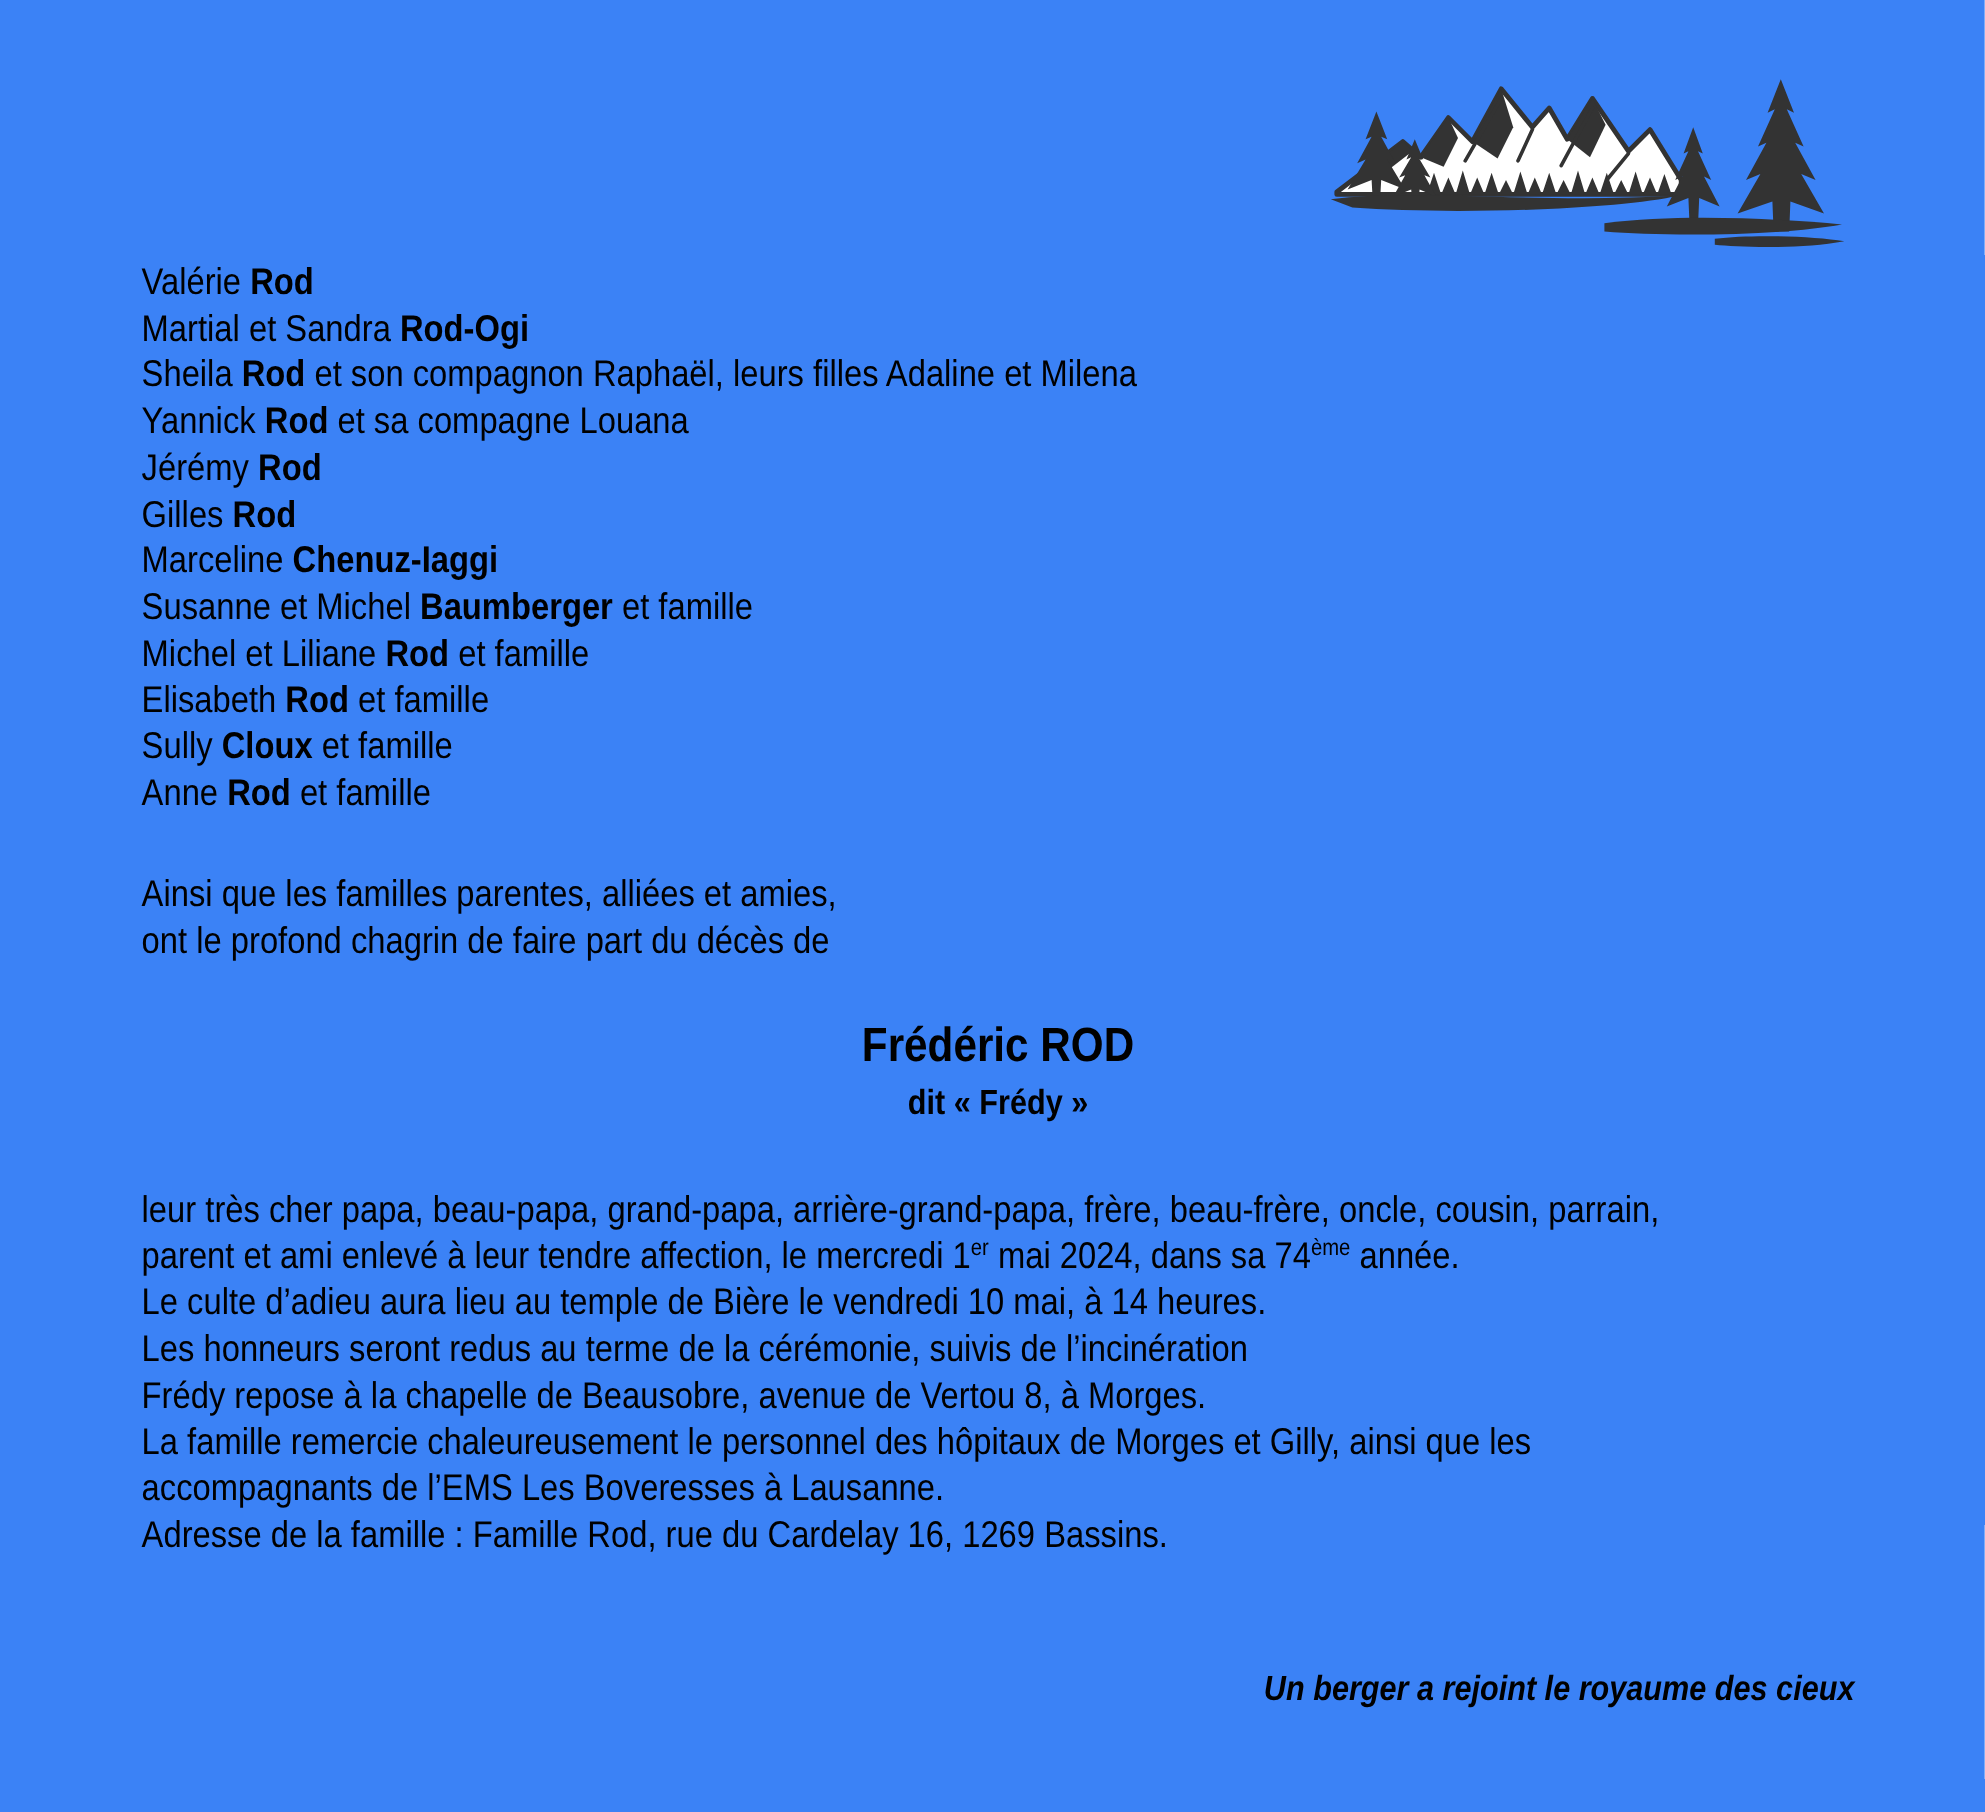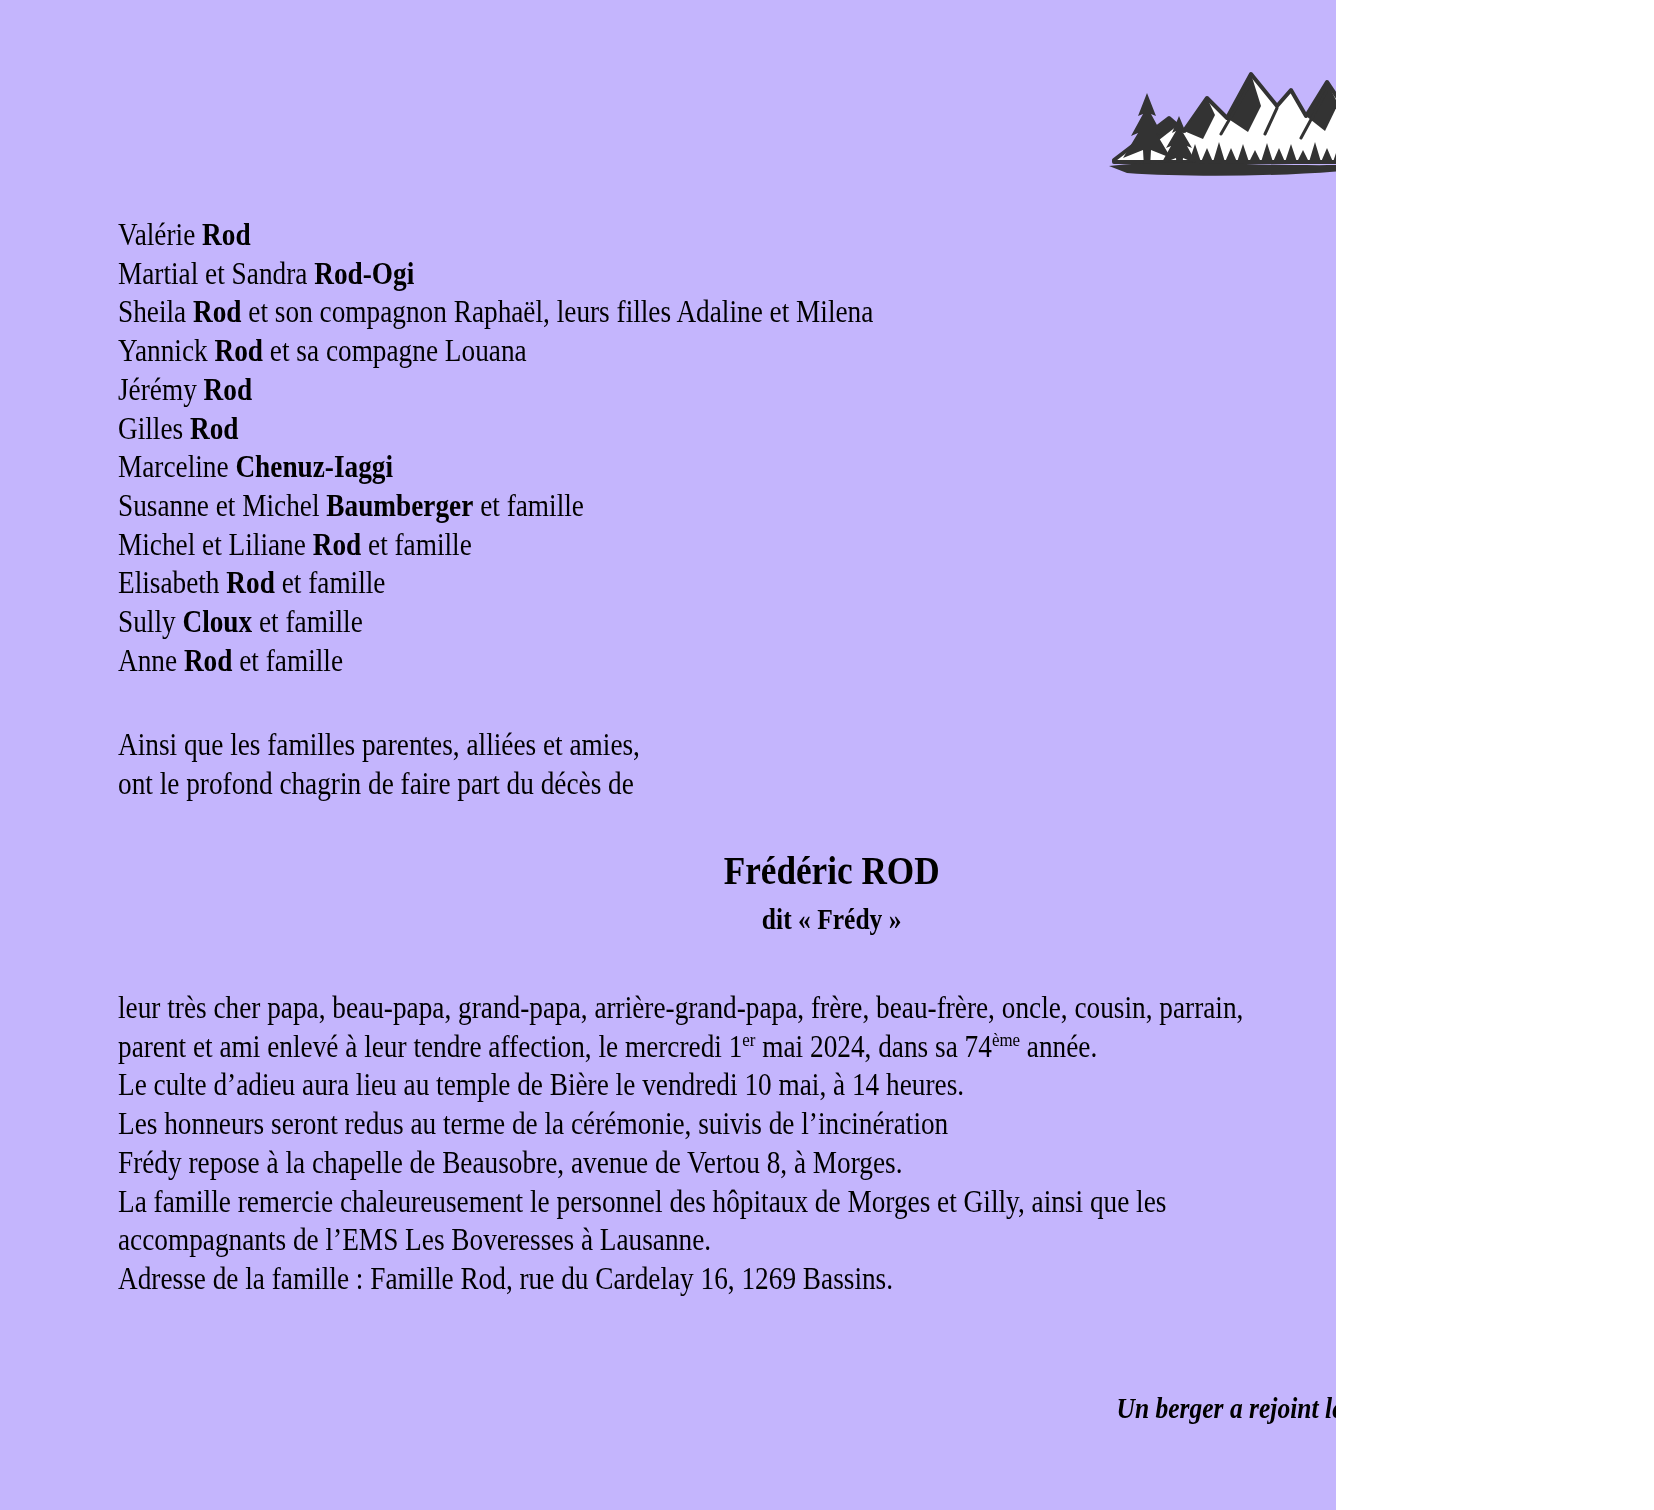--- a/index.html
+++ b/index.html
@@ -1,18 +1,18 @@
 <!DOCTYPE html>
 <html><head>
 <meta charset="utf-8">
 <style>
   html,body{margin:0;padding:0;background:#fff;}
   .page{
-    position:relative;width:1336px;height:1510px;background:#c4b5fd;color:#000;
-    font-family:Liberation Serif, serif;overflow:hidden;
+    position:relative;width:1654px;height:1510px;background:#3b82f6;color:#000;
+    font-family:Liberation Sans, sans-serif;overflow:hidden;
   }
   .block{
     position:absolute;left:118px;width:1622px;
     transform:scaleX(0.88);transform-origin:0 0;
     font-size:31px;line-height:38.7px;
   }
   .block p{margin:0;}
   .bold{font-weight:bold;}
   .title{font-size:40px;line-height:46px;font-weight:bold;text-align:center;margin:0;}
   .subtitle{font-size:29px;line-height:40px;font-weight:bold;text-align:center;margin:0;}

